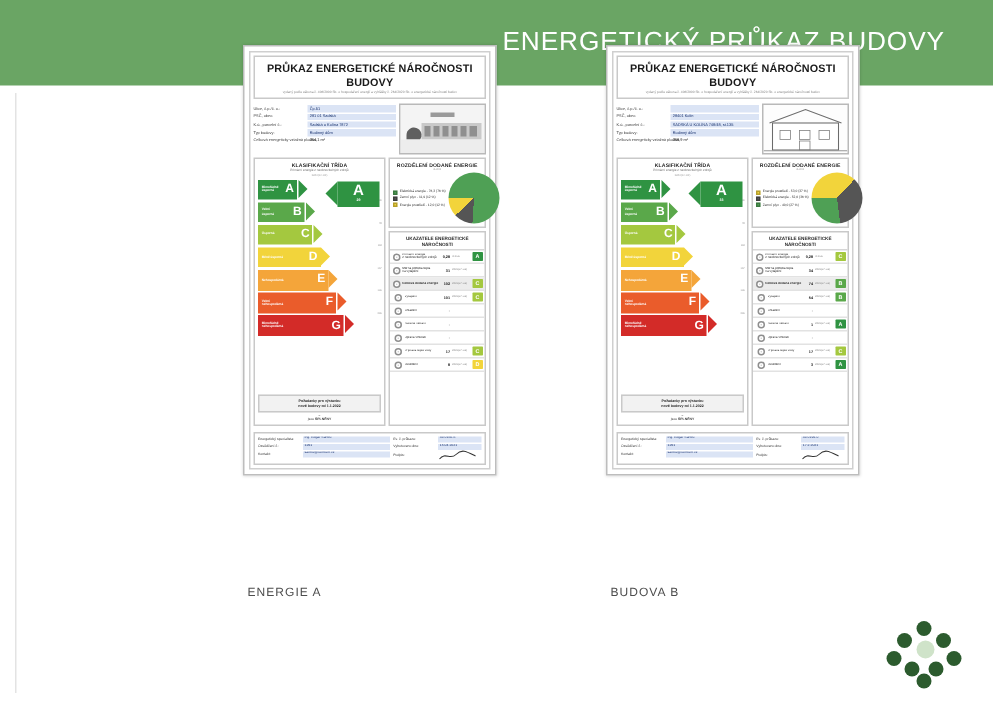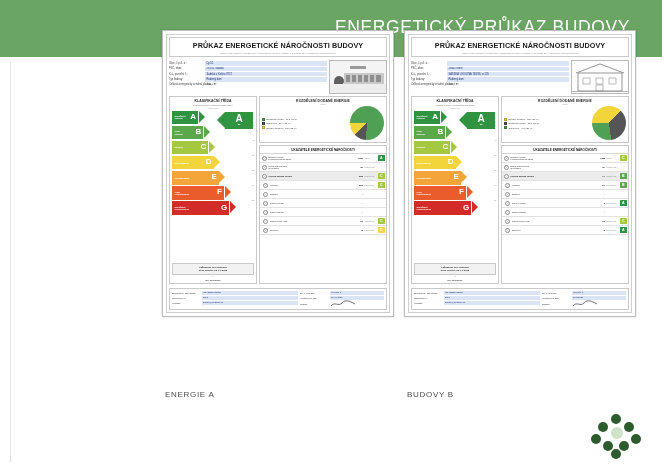--- a/index.html
+++ b/index.html
@@ -22,21 +22,21 @@
     color: #ffffff; font-size: 17.5px; letter-spacing: 0.6px;
     font-weight: 400; white-space: nowrap;
   }
   .page-frame {
     position: absolute; left: 10px; top: 62px; width: 642px; height: 400px;
     border-left: 1px solid #e3e3e3; background: #fff;
   }
 
   
   .doc {
-    position: absolute; top: 30px; width: 232px; height: 287px;
+    position: absolute; top: 30px; width: 169px; height: 287px;
     background: #ffffff; border: 1px solid #bdbdbd;
     box-shadow: 0 0 2px rgba(0,0,0,.18);
     padding: 3px;
   }
   .doc.left  { left: 162px; }
   .doc.right { left: 404px; }
 
   .doc-inner { width: 100%; height: 100%; border: 1px solid #cfcfcf; padding: 2px; display:flex; flex-direction:column; gap:2px;}
 
   
@@ -617,21 +617,21 @@
                   </svg>
                 </span>
               </div>
             </div>
           </div>
         </div>
       </div>
     </div>
 
   <div class="caption left">ENERGIE A</div>
-  <div class="caption right">BUDOVY B</div>
+  <div class="caption right">BUDOVA B</div>
 
   <div class="logo">
     <div class="core"></div>
     <div class="dot" style="left:21px; top:0px;"></div>
     <div class="dot" style="left:8px;  top:8px;"></div>
     <div class="dot" style="left:34px; top:8px;"></div>
     <div class="dot" style="left:1px;  top:20px;"></div>
     <div class="dot" style="left:41px; top:20px;"></div>
     <div class="dot" style="left:13px; top:27px;"></div>
     <div class="dot" style="left:29px; top:27px;"></div>

